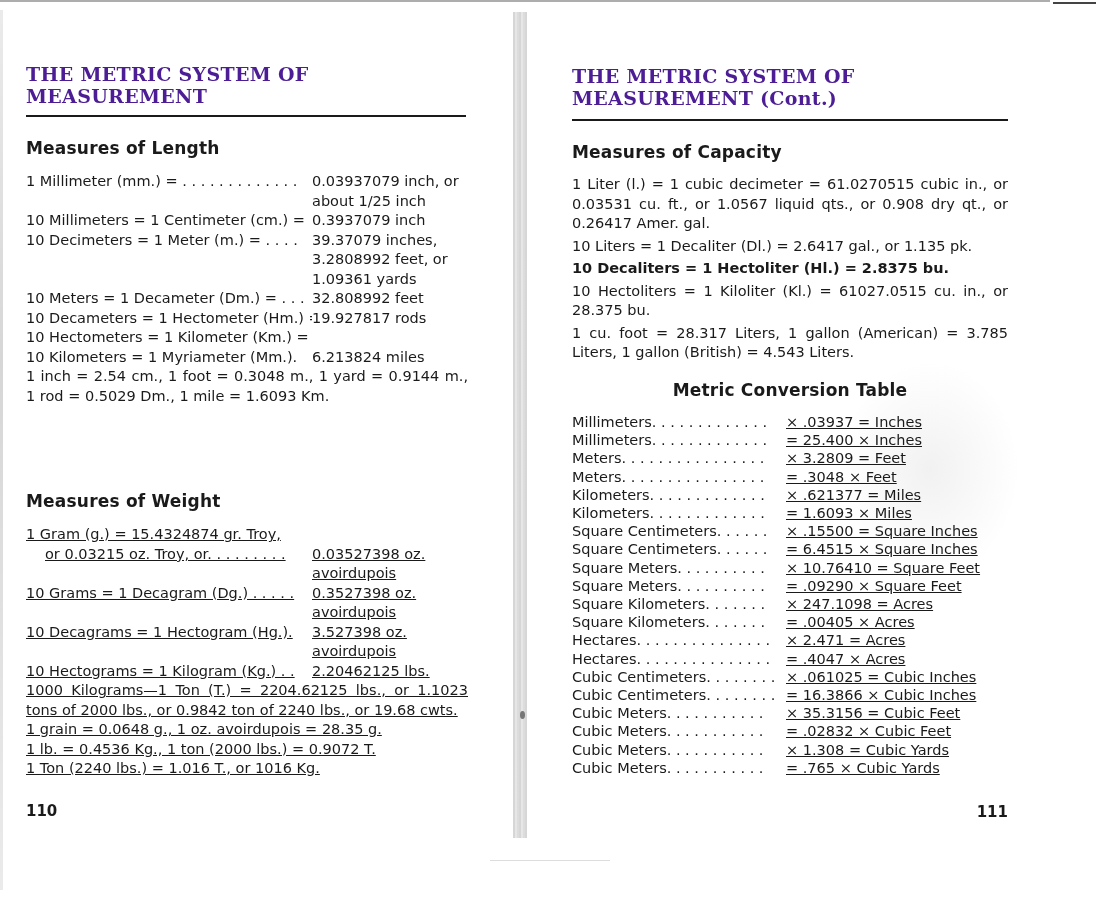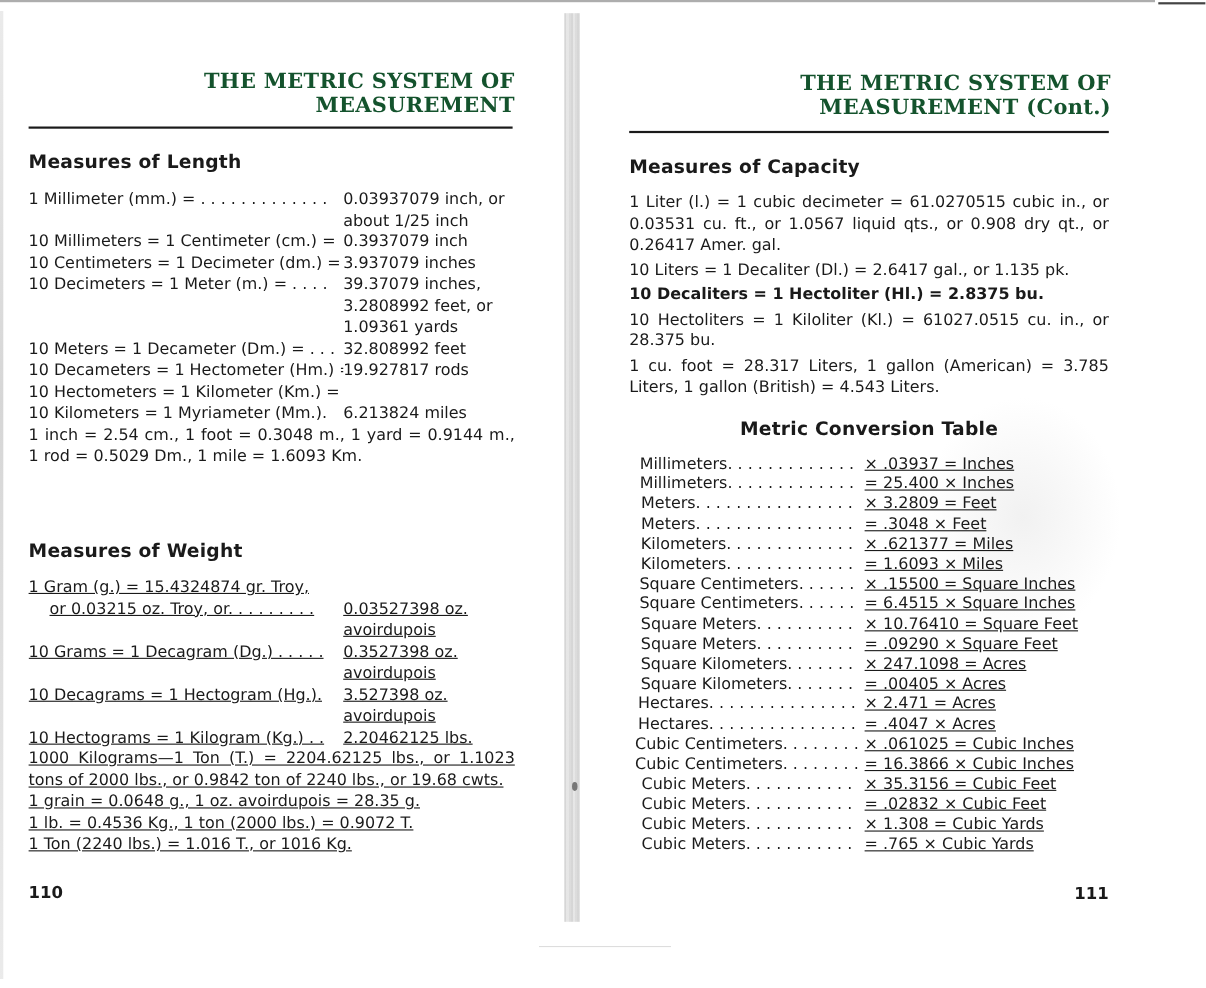--- a/index.html
+++ b/index.html
@@ -17,22 +17,22 @@
     opacity: .85;
   }
   .gutter-spot { position: absolute; left: 520px; top: 711px; width: 5px; height: 8px; border-radius: 50%; background: #777; }
   .bottom-faint { position: absolute; left: 490px; top: 860px; width: 120px; height: 1px; background: #ddd; }
 
   .page { position: absolute; top: 0; }
   .page.left { left: 26px; width: 442px; }
   .page.right { left: 572px; width: 438px; }
 
   .title {
-    font-family: "DejaVu Serif", serif; font-weight: bold; text-align: right;
-    font-size: 19px; line-height: 22px; letter-spacing: .3px; color: #14532d;
+    font-family: "DejaVu Serif", serif; font-weight: bold; text-align: left;
+    font-size: 19px; line-height: 22px; letter-spacing: .3px; color: #4c1d95;
   }
   .page.left .title { position: absolute; top: 63px; left: 0; width: 442px; }
   .page.right .title { position: absolute; top: 65px; left: 0; width: 438px; }
   .rule { position: absolute; height: 2px; background: #1a1a1a; }
   .page.left .rule { top: 115px; left: 0; width: 440px; }
   .page.right .rule { top: 119px; left: 0; width: 436px; }
 
   .heading { position: absolute; font-weight: bold; font-size: 17px; letter-spacing: .2px; }
   .body { font-size: 14.5px; line-height: 19.5px; }
 
@@ -40,21 +40,21 @@
   .def { display: flex; }
   .def .lhs { width: 286px; white-space: nowrap; overflow: hidden; flex: none; }
   .def .rhs { flex: 1; }
   .def .lhs.indent { padding-left: 19px; box-sizing: border-box; }
   .para { text-align: justify; }
 
   .pagenum { position: absolute; font-weight: bold; font-size: 15px; }
 
   .conv { position: absolute; left: 0; width: 438px; }
   .conv .row { display: flex; font-size: 14.5px; line-height: 18.2px; }
-  .conv .unit { width: 214px; white-space: nowrap; overflow: hidden; flex: none; text-align: center; }
+  .conv .unit { width: 214px; white-space: nowrap; overflow: hidden; flex: none; }
   .conv .rel { flex: 1; white-space: nowrap; text-decoration: underline; }
   .shade {
     position: absolute; left: 840px; top: 360px; width: 180px; height: 220px;
     background: radial-gradient(ellipse at center, rgba(200,200,200,.25), rgba(255,255,255,0) 70%);
   }
 </style>
 </head>
 <body>
 
 <div class="topline"></div>
@@ -82,26 +82,20 @@
         <div>about 1/25 inch</div>
       </div>
     </div>
     <div class="def">
       <div class="lhs">10 Millimeters = 1 Centimeter (cm.) =</div>
       <div class="rhs">
           <div>0.3937079 inch</div>
         </div>
     </div>
     <div class="def">
-      <div class="lhs">10 Centimeters = 1 Decimeter (dm.) =</div>
-      <div class="rhs">
-          <div>3.937079 inches</div>
-        </div>
-    </div>
-    <div class="def">
       <div class="lhs">10 Decimeters = 1 Meter (m.) = . . . .</div>
       <div class="rhs">
         <div>39.37079 inches,</div>
         <div>3.2808992 feet, or</div>
         <div>1.09361 yards</div>
       </div>
     </div>
     <div class="def">
       <div class="lhs">10 Meters = 1 Decameter (Dm.) = . . .</div>
       <div class="rhs">

